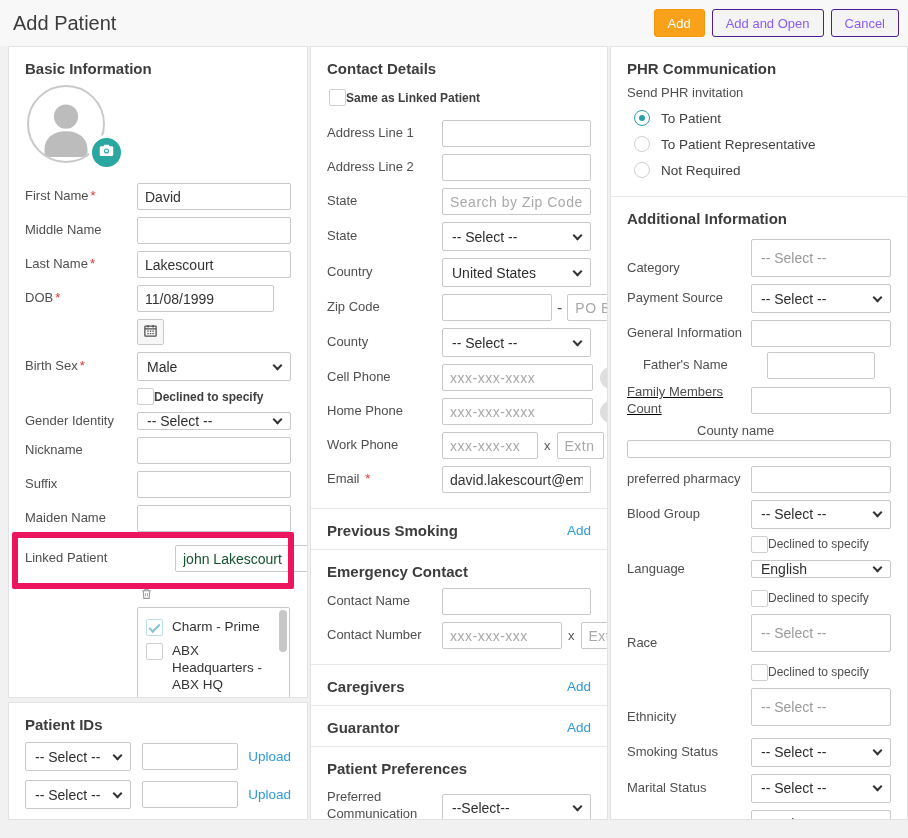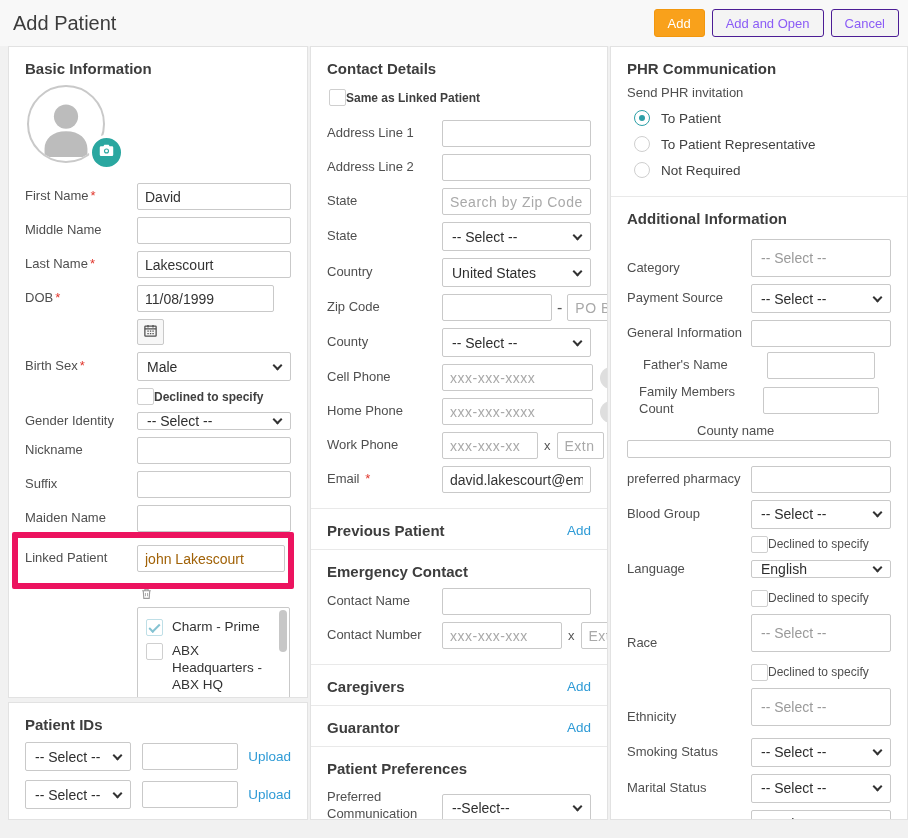--- a/index.html
+++ b/index.html
@@ -25,21 +25,21 @@
   .hr { border-top:1px solid #e9e9e9; }
 
   .row { display:flex; align-items:center; margin:7px 0; }
   .row.top { align-items:flex-end; }
   .lbl { width:112px; flex-shrink:0; font-size:13px; color:#4f4f4f; line-height:1.3; padding-right:6px; }
   .lbl-m { width:115px; }
   .lbl-r { width:124px; }
   .req { color:#e0352b; margin-left:2px; }
   .inp { height:27px; border:1px solid #c9c9c9; border-radius:2px; padding:0 7px; font-size:14px; color:#333; background:#fff; outline:none; font-family:inherit; width:100%; }
   .inp::placeholder { color:#a9a9a9; letter-spacing:.5px; }
-  .inp-gray { color:#a16207; }
+  .inp-gray { color:#14532d;margin-left:38px; }
   .sel { height:29px; border:1px solid #c9c9c9; border-radius:2px; padding:0 9px; display:flex; align-items:center; justify-content:space-between; font-size:14px; color:#2e2e2e; background:#fff; cursor:pointer; flex:1; }
   .chev { width:7px; height:7px; border-right:2px solid #333; border-bottom:2px solid #333; transform:rotate(45deg); flex-shrink:0; margin-left:6px; margin-top:-3px; }
   .box-sel { min-height:38px; border:1px solid #c9c9c9; border-radius:2px; display:flex; align-items:center; padding:0 9px; color:#9a9a9a; font-size:14px; flex:1; cursor:pointer; }
   .ctrl { flex:1; min-width:0; }
   .stack { flex:1; display:flex; flex-direction:column; gap:7px; }
   .cb-row { display:flex; align-items:center; font-size:12px; color:#4f4f4f; }
   .cb { width:17px; height:17px; border:1px solid #cfcfcf; border-radius:2px; background:#fff; flex-shrink:0; position:relative; cursor:pointer; }
   .cb.checked { border-color:#bfdfe7; }
   .cb.checked::after { content:""; position:absolute; left:2px; top:4px; width:9px; height:4px; border-left:2px solid #85c3d2; border-bottom:2px solid #85c3d2; transform:rotate(-45deg); }
   .radio { width:16px; height:16px; border-radius:50%; border:1px solid #cfcfcf; flex-shrink:0; position:relative; cursor:pointer; background:#fff; }
@@ -298,21 +298,21 @@
           </div>
           <div class="row">
             <div class="lbl lbl-m"><span>Email</span> <span class="req">*</span></div>
             <input class="inp ctrl" value="david.lakescourt@email.com" style="">
           </div>
         </div>
 
         <div class="hr"></div>
         <div class="sec">
           <div class="sec-head">
-            <div class="sec-title" style="margin-bottom:2px;">Previous Patient</div>
+            <div class="sec-title" style="margin-bottom:2px;">Previous Smoking</div>
             <span class="link">Add</span>
           </div>
         </div>
 
         <div class="hr"></div>
         <div class="sec">
           <div class="sec-title">Emergency Contact</div>
           <div class="row">
             <div class="lbl lbl-m">Contact Name</div>
             <input class="inp ctrl" style="">
@@ -392,21 +392,21 @@
               </div>
           </div>
           <div class="row" style="margin:5px 0;">
             <div class="lbl lbl-r">General Information</div>
             <input class="inp ctrl" style="">
           </div>
           <div class="row" style="margin:5px 16px;">
             <div class="lbl lbl-r">Father's Name</div>
             <input class="inp ctrl" style="">
           </div>
-          <div class="row" style="margin:5px 12px;">
+          <div class="row" style="margin:5px 0;text-decoration:underline;">
             <div class="lbl lbl-r">Family Members Count</div>
             <input class="inp ctrl" style="">
           </div>
           <div class="row" style="margin:5px 0;flex-direction:column;">
             <div class="lbl lbl-r">County name</div>
             <input class="inp ctrl" style="">
           </div>
           <div class="row" style="margin:8px 0 5px;">
             <div class="lbl lbl-r">preferred pharmacy</div>
             <input class="inp ctrl" style="">

